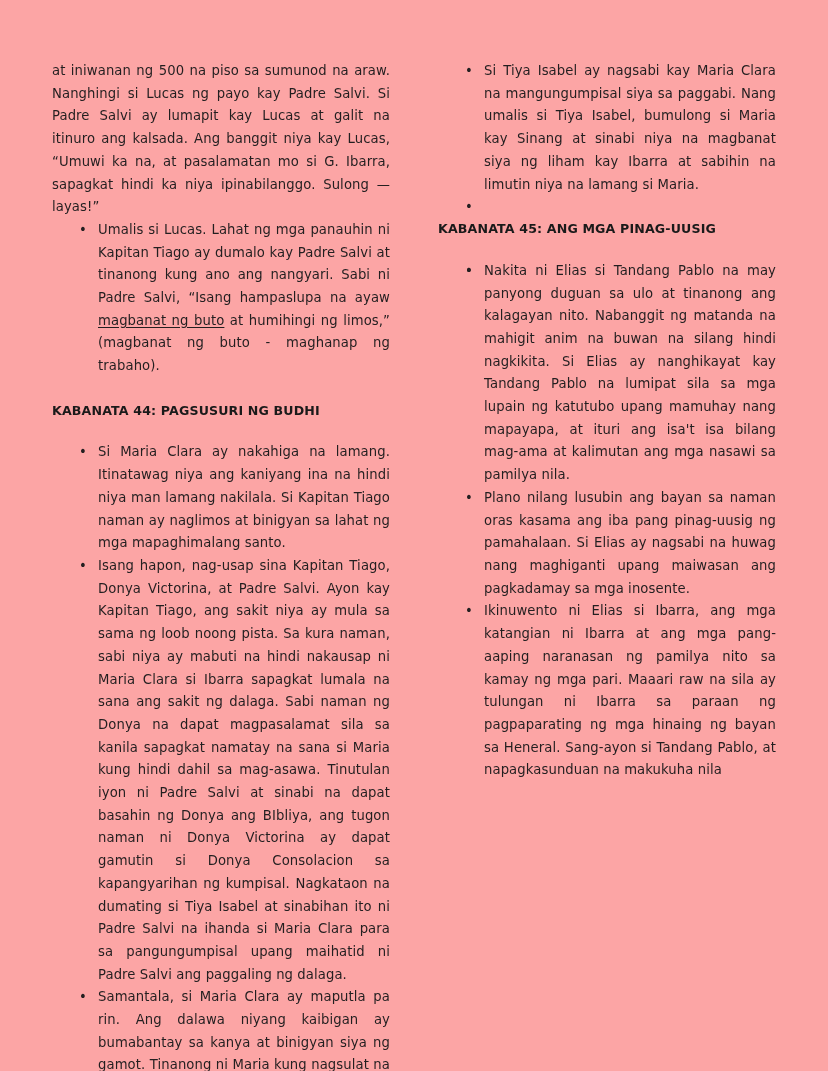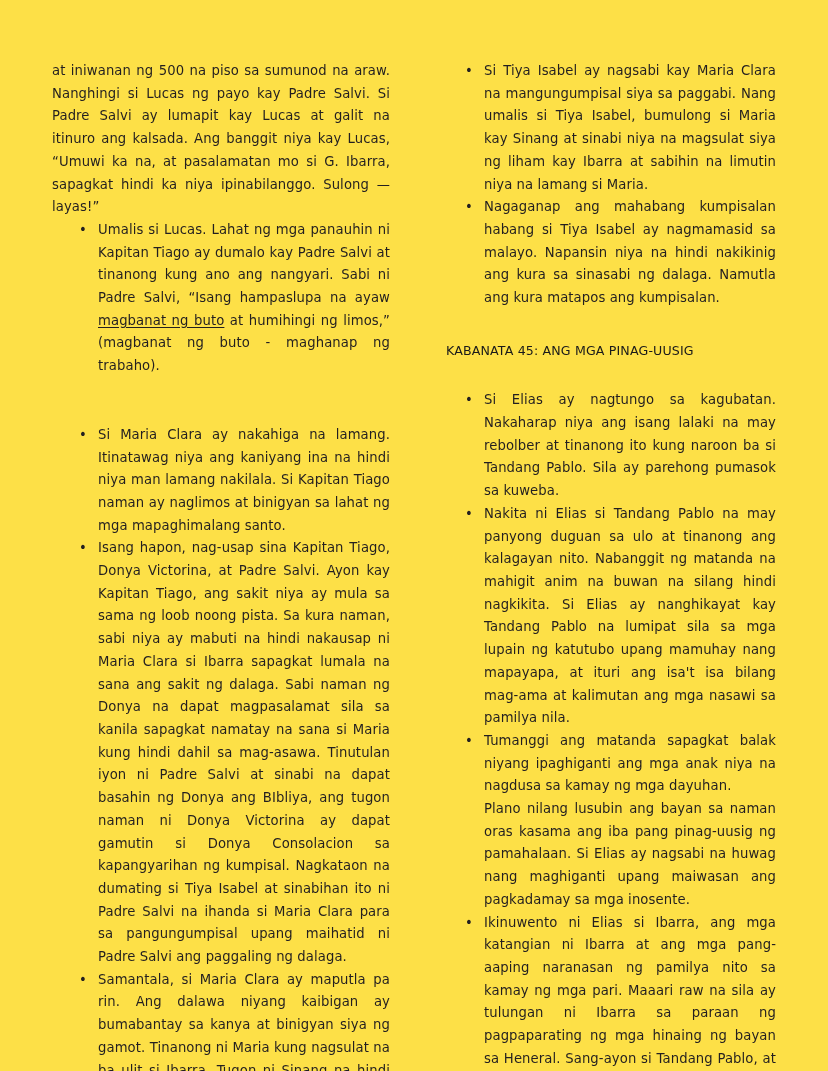--- a/index.html
+++ b/index.html
@@ -12,21 +12,21 @@
     height: 1071px;
     font-family: "DejaVu Sans", "Liberation Sans", sans-serif;
     color: #231f20;
     overflow: hidden;
   }
 
   .page {
     position: relative;
     width: 828px;
     height: 1071px;
-    background: #fde047;
+    background: #fca5a5;
     box-sizing: border-box;
     padding: 60px 42px 30px 52px;
   }
 
   .columns {
     display: flex;
     flex-direction: row;
     gap: 48px;
     align-items: flex-start;
   }
@@ -86,24 +86,24 @@
     display: block;
   }
 
   
   .para, .bullet-item .body {
     text-align-last: left;
   }
 
   .heading {
     font-size: 12.6px;
-    font-weight: normal;
+    font-weight: bold;
     letter-spacing: 0.15px;
     color: #1a1a1a;
-    margin: 8px;
+    margin: 0;
     text-align: left;
     line-height: 1.4;
   }
 
   .spacer-before-heading { height: 24px; }
   .spacer-after-heading  { height: 22px; }
 
   u.idiom {
     text-decoration: underline;
     text-underline-offset: 2px;
@@ -121,20 +121,21 @@
 
       <ul class="bullet-list">
         <li class="bullet-item">
           <span class="bullet-dot">•</span>
           <span class="body"><span>Umalis si Lucas. Lahat ng mga panauhin ni Kapitan Tiago ay dumalo kay Padre Salvi at tinanong kung ano ang nangyari. Sabi ni Padre Salvi, “Isang hampaslupa na ayaw </span><u class="idiom">magbanat ng buto</u><span> at humihingi ng limos,” (magbanat ng buto - maghanap ng trabaho).</span></span>
         </li>
       </ul>
 
       <div class="spacer-before-heading"></div>
 
+      <h2 class="heading">KABANATA 44: PAGSUSURI NG BUDHI</h2>
 
       <div class="spacer-after-heading"></div>
 
       <ul class="bullet-list">
         <li class="bullet-item">
           <span class="bullet-dot">•</span>
           <span class="body">Si Maria Clara ay nakahiga na lamang. Itinatawag niya ang kaniyang ina na hindi niya man lamang nakilala. Si Kapitan Tiago naman ay naglimos at binigyan sa lahat ng mga mapaghimalang santo.</span>
         </li>
         <li class="bullet-item">
           <span class="bullet-dot">•</span>
@@ -147,46 +148,43 @@
       </ul>
 
     </div>
 
     <div class="column">
 
 
       <ul class="bullet-list">
         <li class="bullet-item">
           <span class="bullet-dot">•</span>
-          <span class="body">Si Tiya Isabel ay nagsabi kay Maria Clara na mangungumpisal siya sa paggabi. Nang umalis si Tiya Isabel, bumulong si Maria kay Sinang at sinabi niya na magsulat siya ng liham kay Ibarra at sabihin na limutin niya na lamang si Maria.</span>
+          <span class="body">Si Tiya Isabel ay nagsabi kay Maria Clara na mangungumpisal siya sa paggabi. Nang umalis si Tiya Isabel, bumulong si Maria kay Sinang at sinabi niya na magbanat siya ng liham kay Ibarra at sabihin na limutin niya na lamang si Maria.</span>
         </li>
         <li class="bullet-item">
           <span class="bullet-dot">•</span>
-          <span class="body">Nagaganap ang mahabang kumpisalan habang si Tiya Isabel ay nagmamasid sa malayo. Napansin niya na hindi nakikinig ang kura sa sinasabi ng dalaga. Namutla ang kura matapos ang kumpisalan.</span>
         </li>
       </ul>
 
       <div class="spacer-before-heading"></div>
 
       <h2 class="heading">KABANATA 45: ANG MGA PINAG-UUSIG</h2>
 
       <div class="spacer-after-heading"></div>
 
       <ul class="bullet-list">
         <li class="bullet-item">
           <span class="bullet-dot">•</span>
-          <span class="body">Si Elias ay nagtungo sa kagubatan. Nakaharap niya ang isang lalaki na may rebolber at tinanong ito kung naroon ba si Tandang Pablo. Sila ay parehong pumasok sa kuweba.</span>
         </li>
         <li class="bullet-item">
           <span class="bullet-dot">•</span>
           <span class="body">Nakita ni Elias si Tandang Pablo na may panyong duguan sa ulo at tinanong ang kalagayan nito. Nabanggit ng matanda na mahigit anim na buwan na silang hindi nagkikita. Si Elias ay nanghikayat kay Tandang Pablo na lumipat sila sa mga lupain ng katutubo upang mamuhay nang mapayapa, at ituri ang isa't isa bilang mag-ama at kalimutan ang mga nasawi sa pamilya nila.</span>
         </li>
         <li class="bullet-item">
           <span class="bullet-dot">•</span>
-          <span class="body">Tumanggi ang matanda sapagkat balak niyang ipaghiganti ang mga anak niya na nagdusa sa kamay ng mga dayuhan.</span>
         </li>
       </ul>
 
       <p class="para cont">Plano nilang lusubin ang bayan sa naman oras kasama ang iba pang pinag-uusig ng pamahalaan. Si Elias ay nagsabi na huwag nang maghiganti upang maiwasan ang pagkadamay sa mga inosente.</p>
 
       <ul class="bullet-list">
         <li class="bullet-item">
           <span class="bullet-dot">•</span>
           <span class="body">Ikinuwento ni Elias si Ibarra, ang mga katangian ni Ibarra at ang mga pang-aaping naranasan ng pamilya nito sa kamay ng mga pari. Maaari raw na sila ay tulungan ni Ibarra sa paraan ng pagpaparating ng mga hinaing ng bayan sa Heneral. Sang-ayon si Tandang Pablo, at napagkasunduan na makukuha nila</span>
         </li>

